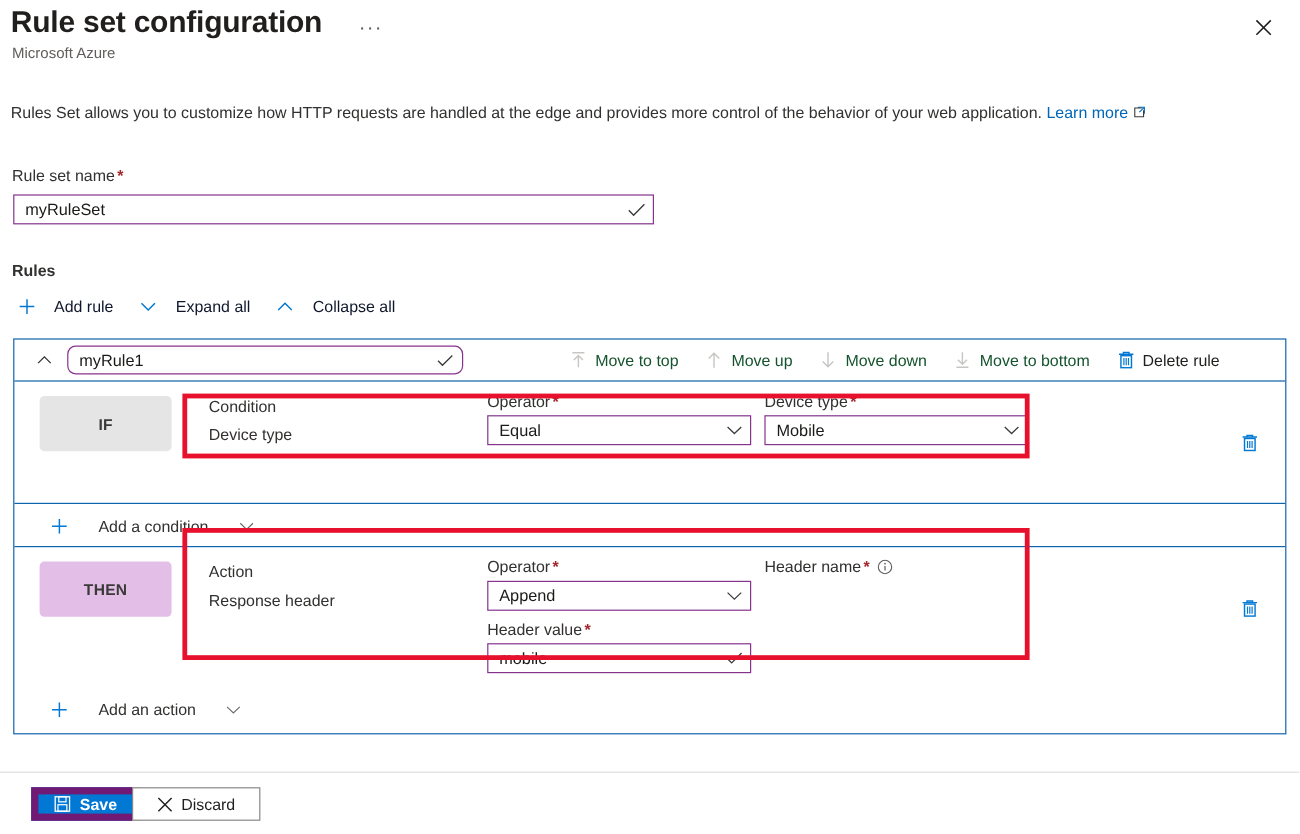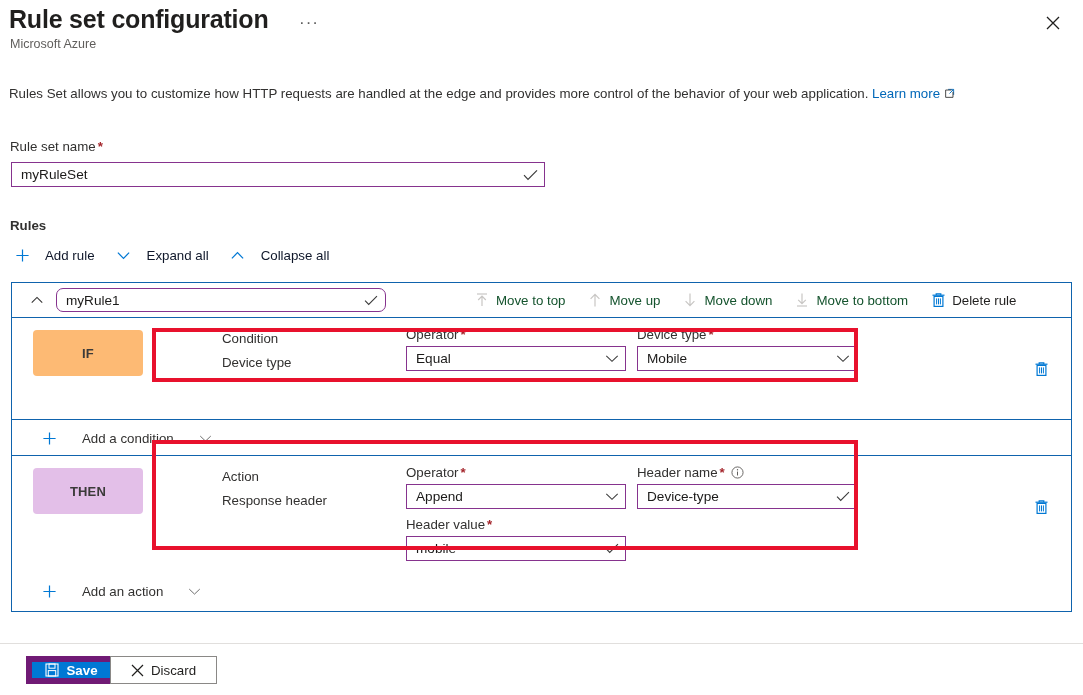--- a/index.html
+++ b/index.html
@@ -95,23 +95,23 @@
   .sect-addc { height:36px; border-bottom:1px solid #0f63ad; }
   .sect-then { height:117px; }
   .sect-adda { height:36px; }
 
   .badge {
     position:absolute; left:21px; top:12px;
     width:110px; height:46px; border-radius:4px;
     display:flex; align-items:center; justify-content:center;
     font-size:13px; font-weight:600; color:#3b3a39; letter-spacing:0.2px;
   }
-  .badge-if   { background:#fdba74; }
+  .badge-if   { background:#e5e5e5; }
   .badge-then { background:#e3bfe8; }
-  .kicker { position:absolute; font-size:13.3px; color:#323130; white-space:nowrap;margin-left:48px; }
+  .kicker { position:absolute; font-size:13.3px; color:#323130; white-space:nowrap; }
 
   .fld { position:absolute; }
   .fld .flbl { font-size:13.3px; color:#323130; white-space:nowrap; margin-bottom:4px; }
 
   .combo {
     background:#fff; border:1px solid #86338e;
     display:flex; align-items:center;
     font-size:13.6px; color:#1b1a19; height:25px;
   }
   .combo .val { flex:1; padding-left:9px; white-space:nowrap; overflow:hidden; }
@@ -368,28 +368,20 @@
       <div class="fld" style="left:625px; top:9px;">
         <div class="flbl">
           <span>Header name</span><span class="req">*</span><span class="info-ic">
               <svg width="13" height="13" viewBox="0 0 14 14">
                 <circle cx="7" cy="7" r="6" stroke="currentColor" stroke-width="1" fill="none"></circle>
                 <path d="M7 6 V10.2" stroke="currentColor" stroke-width="1.1"></path>
                 <circle cx="7" cy="4" r="0.75" fill="currentColor"></circle>
               </svg>
             </span>
         </div>
-        <div class="combo" style="width:220px;">
-          <span class="val">Device-type</span>
-          <span class="adorn">
-            <svg width="14" height="11" viewBox="0 0 15 12">
-                <path d="M1 6.2 L5 10.3 L14 1.3" stroke="#3c3c3c" stroke-width="1.2" fill="none"></path>
-              </svg>
-          </span>
-        </div>
       </div>
 
       <div class="trash-sm" style="left:1018px; top:40px;">
         <svg width="15" height="16" viewBox="0 0 15 16">
             <path d="M1.5 3.2 H13.5" stroke="currentColor" stroke-width="1.2"></path>
             <path d="M5.2 3.2 V1.8 H9.8 V3.2" stroke="currentColor" stroke-width="1.2" fill="none"></path>
             <rect x="3.1" y="4.4" width="8.8" height="10" stroke="currentColor" stroke-width="1.2" fill="none"></rect>
             <path d="M5.6 6.4 V12.4 M7.5 6.4 V12.4 M9.4 6.4 V12.4" stroke="currentColor" stroke-width="1"></path>
           </svg>
       </div>

